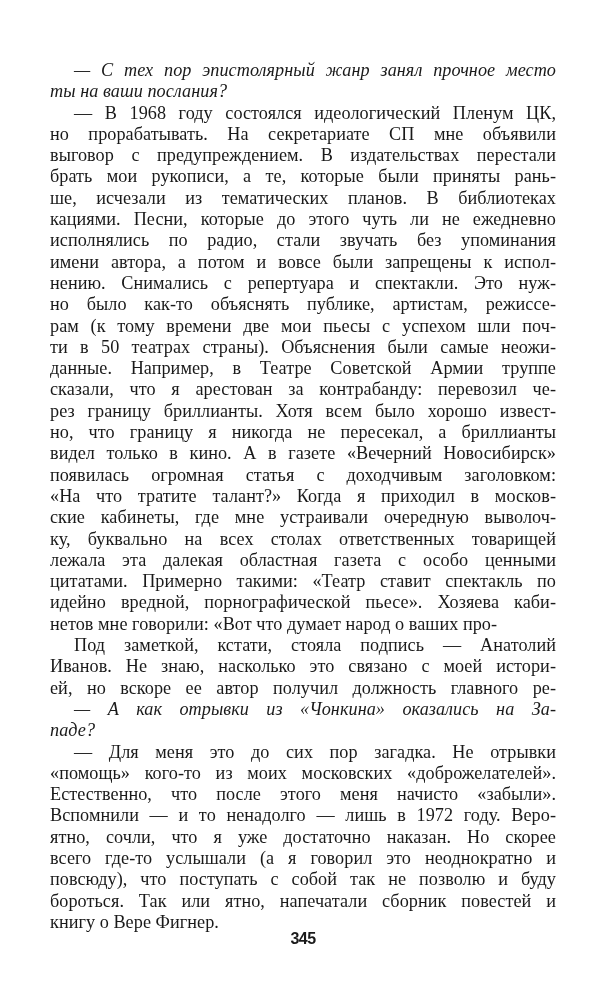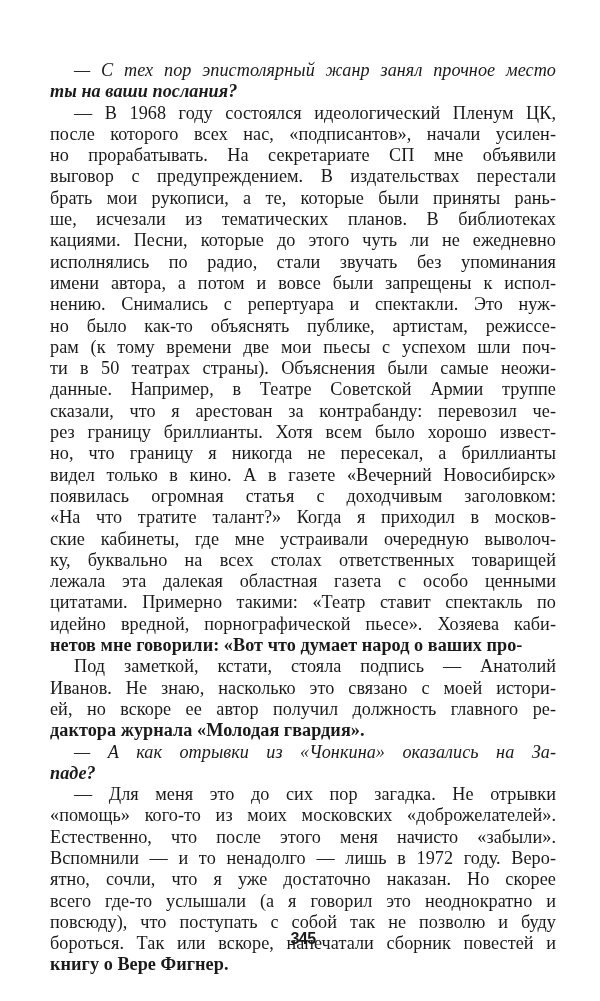--- a/index.html
+++ b/index.html
@@ -8,42 +8,41 @@
     position: relative; color: #1a1a1a;
     font-family: "Liberation Serif", "DejaVu Serif", serif;
   }
   .page { position: absolute; left: 50px; top: 60px; width: 506px; }
   .line {
     display: block; height: 21.3px; line-height: 21.3px;
     font-size: 18.2px; white-space: nowrap;
     text-align: justify; text-align-last: justify;
     letter-spacing: 0.05px;
   }
-  .line.last { text-align-last: left; font-weight: bold; }
+  .line.last { text-align-last: left; }
   .line.indent { padding-left: 24px; }
   .italic { font-style: italic; }
   .pagenum {
     position: absolute; top: 930px; left: 0; width: 606px; text-align: center;
     font-size: 16px; font-weight: bold; letter-spacing: -0.5px;
     font-family: "Liberation Sans", "DejaVu Sans", sans-serif;
   }
 </style>
 </head>
 <body>
 
 <div class="page">
 
   <div class="italic">
     <span class="line indent">— С тех пор эпистолярный жанр занял прочное место</span>
     <span class="line last">ты на ваши послания?</span>
   </div>
 
   <div>
     <span class="line indent">— В 1968 году состоялся идеологический Пленум ЦК,</span>
-    <span class="line">после которого всех нас, «подписантов», начали усилен-</span>
     <span class="line">но прорабатывать. На секретариате СП мне объявили</span>
     <span class="line">выговор с предупреждением. В издательствах перестали</span>
     <span class="line">брать мои рукописи, а те, которые были приняты рань-</span>
     <span class="line">ше, исчезали из тематических планов. В библиотеках</span>
     <span class="line">кациями. Песни, которые до этого чуть ли не ежедневно</span>
     <span class="line">исполнялись по радио, стали звучать без упоминания</span>
     <span class="line">имени автора, а потом и вовсе были запрещены к испол-</span>
     <span class="line">нению. Снимались с репертуара и спектакли. Это нуж-</span>
     <span class="line">но было как-то объяснять публике, артистам, режиссе-</span>
     <span class="line">рам (к тому времени две мои пьесы с успехом шли поч-</span>
@@ -60,34 +59,33 @@
     <span class="line">лежала эта далекая областная газета с особо ценными</span>
     <span class="line">цитатами. Примерно такими: «Театр ставит спектакль по</span>
     <span class="line">идейно вредной, порнографической пьесе». Хозяева каби-</span>
     <span class="line last">нетов мне говорили: «Вот что думает народ о ваших про-</span>
   </div>
 
   <div>
     <span class="line indent">Под заметкой, кстати, стояла подпись — Анатолий</span>
     <span class="line">Иванов. Не знаю, насколько это связано с моей истори-</span>
     <span class="line">ей, но вскоре ее автор получил должность главного ре-</span>
-    <span class="line last">дактора журнала «Молодая гвардия».</span>
   </div>
 
   <div class="italic">
     <span class="line indent">— А как отрывки из «Чонкина» оказались на За-</span>
     <span class="line last">паде?</span>
   </div>
 
   <div>
     <span class="line indent">— Для меня это до сих пор загадка. Не отрывки</span>
     <span class="line">«помощь» кого-то из моих московских «доброжелателей».</span>
     <span class="line">Естественно, что после этого меня начисто «забыли».</span>
     <span class="line">Вспомнили — и то ненадолго — лишь в 1972 году. Веро-</span>
     <span class="line">ятно, сочли, что я уже достаточно наказан. Но скорее</span>
     <span class="line">всего где-то услышали (а я говорил это неоднократно и</span>
     <span class="line">повсюду), что поступать с собой так не позволю и буду</span>
-    <span class="line">бороться. Так или вскоре, напечатали сборник повестей и</span>
+    <span class="line">бороться. Так или ятно, напечатали сборник повестей и</span>
     <span class="line last">книгу о Вере Фигнер.</span>
   </div>
 </div>
 
 <div class="pagenum">345</div>
 
 </body></html>

